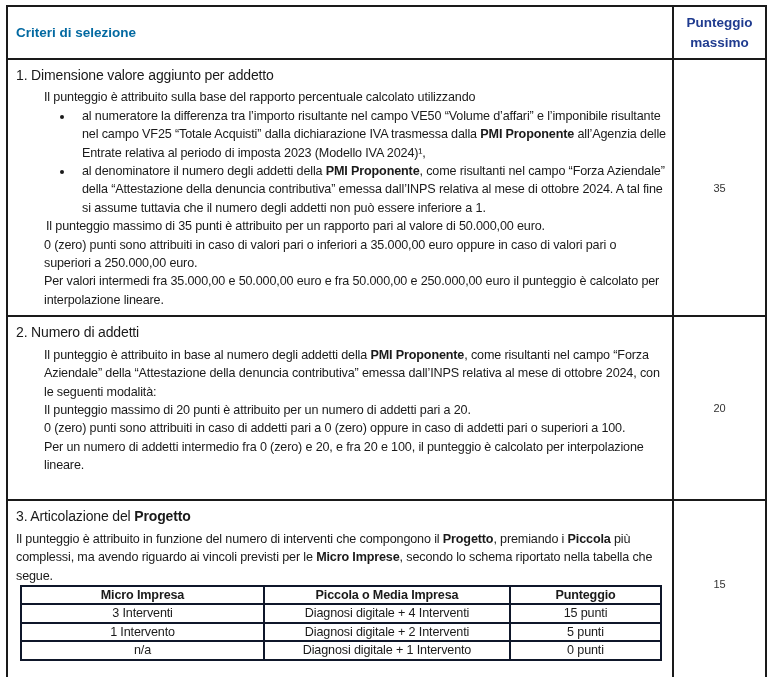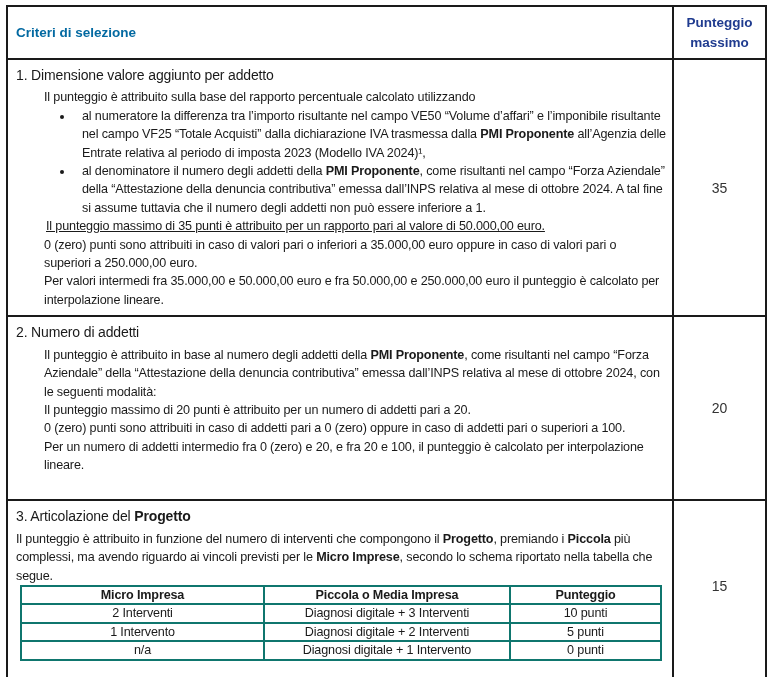--- a/index.html
+++ b/index.html
@@ -4,32 +4,32 @@
 <style>
   html, body { margin: 0; padding: 0; background: #ffffff; }
   body { width: 772px; height: 677px; overflow: hidden; font-family: "Liberation Sans", sans-serif; color: #1a1a1a; }
   .doc { position: absolute; left: 6px; top: 5px; width: 759px; }
   table.main { border-collapse: collapse; width: 759px; table-layout: fixed; }
   table.main td, table.main th { border: 2.5px solid #1a1a1a; vertical-align: top; padding: 0; }
   .col-crit { width: 666px; }
   .col-score { width: 93px; }
   .hdr-crit { height: 51px; vertical-align: middle !important; text-align: left; padding-left: 8px !important; color: #0369a1; font-weight: bold; font-size: 13.5px; }
   .hdr-score { vertical-align: middle !important; text-align: center; color: #1f3b8f; font-weight: bold; font-size: 13.5px; line-height: 20px; }
-  .score { text-align: center; vertical-align: middle !important; font-size: 14px; color: #333; }
+  .score { text-align: center; vertical-align: middle !important; font-size: 11px; color: #333; }
   .score.top { vertical-align: top !important; padding-top: 77px !important; }
   .crit { font-size: 12.6px; line-height: 18.4px; padding: 4px 6px 6px 8px !important; letter-spacing: -0.15px; }
   .crit-title { font-size: 14px; margin: 2px 0 4px 0; }
   .para { margin-left: 28px; }
-  .para.indent-less { margin-left: 26px; text-decoration: underline; }
+  .para.indent-less { margin-left: 26px; }
   ul.bullets { margin: 0 0 0 42px; padding: 0 0 0 16px; list-style: disc; }
   ul.bullets li { padding-left: 8px; }
   b { font-weight: bold; }
   .r3-text { margin-left: 0; }
   table.inner { border-collapse: collapse; width: 640px; margin: 0 0 0 4px; table-layout: fixed; font-size: 12.6px; }
-  table.inner th, table.inner td { border: 2px solid #0f766e; text-align: center; padding: 0; line-height: 16.5px; }
+  table.inner th, table.inner td { border: 2px solid #0f172a; text-align: center; padding: 0; line-height: 16.5px; }
   table.inner th { font-weight: bold; }
   .in-c1 { width: 243px; } .in-c2 { width: 246px; } .in-c3 { width: 151px; }
 </style>
 </head>
 <body>
 
 <div class="doc">
 <table class="main">
   <colgroup>
         <col class="col-crit">
@@ -86,23 +86,23 @@
               </colgroup>
           <thead>
             <tr>
               <th>Micro Impresa</th>
               <th>Piccola o Media Impresa</th>
               <th>Punteggio</th>
             </tr>
           </thead>
           <tbody>
             <tr>
-              <td>2 Interventi</td>
-              <td>Diagnosi digitale + 3 Interventi</td>
-              <td>10 punti</td>
+              <td>3 Interventi</td>
+              <td>Diagnosi digitale + 4 Interventi</td>
+              <td>15 punti</td>
             </tr>
             <tr>
               <td>1 Intervento</td>
               <td>Diagnosi digitale + 2 Interventi</td>
               <td>5 punti</td>
             </tr>
             <tr>
               <td>n/a</td>
               <td>Diagnosi digitale + 1 Intervento</td>
               <td>0 punti</td>

